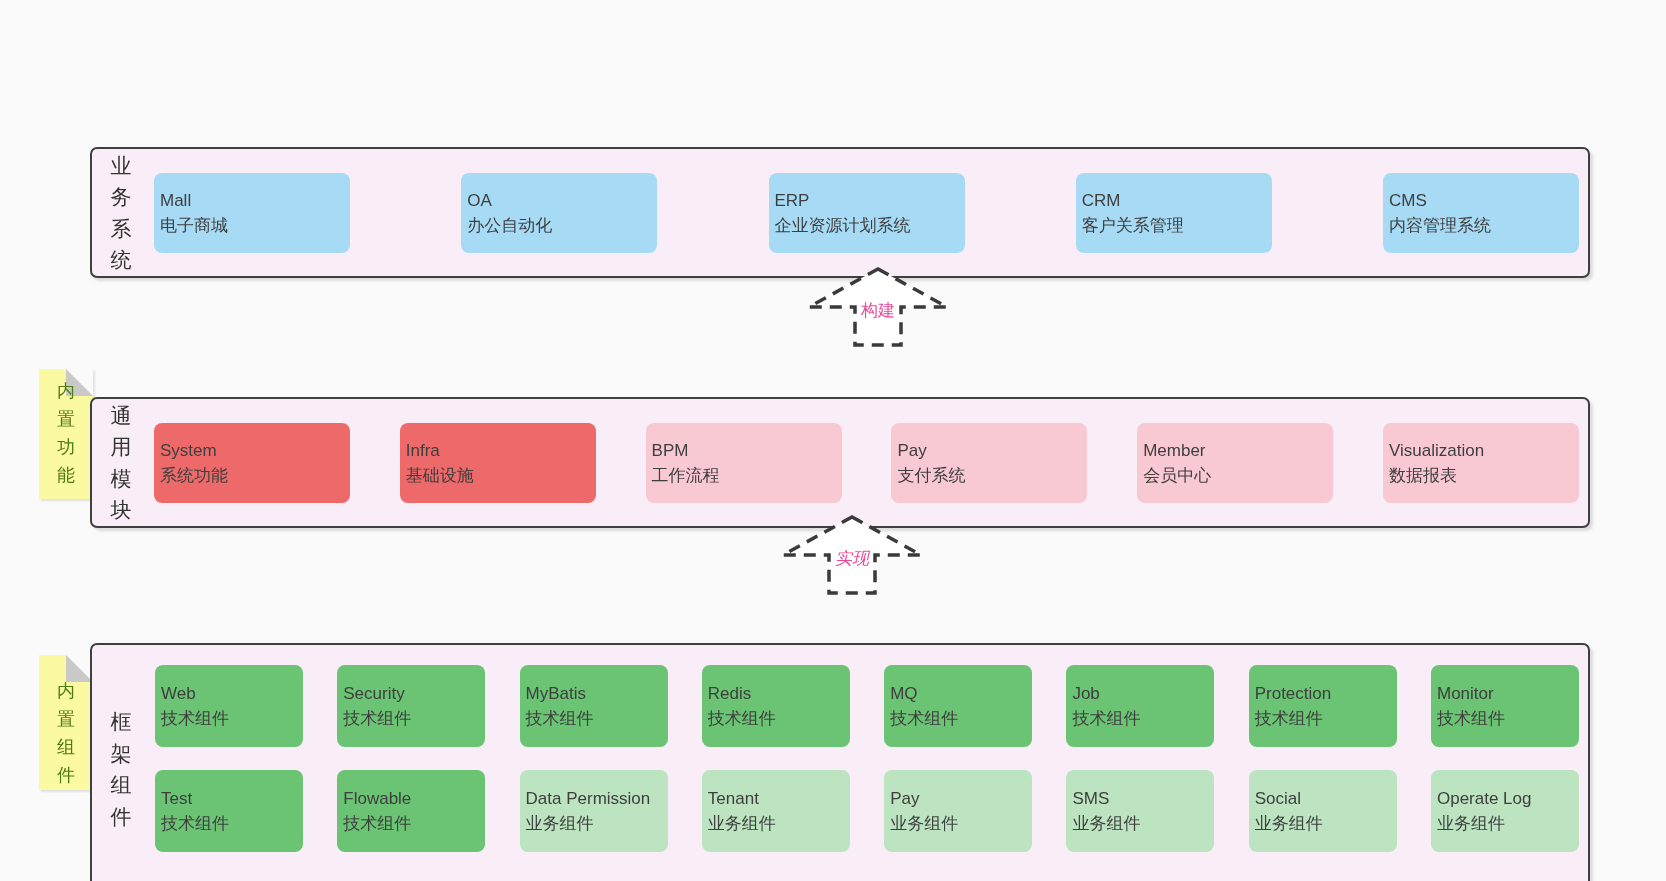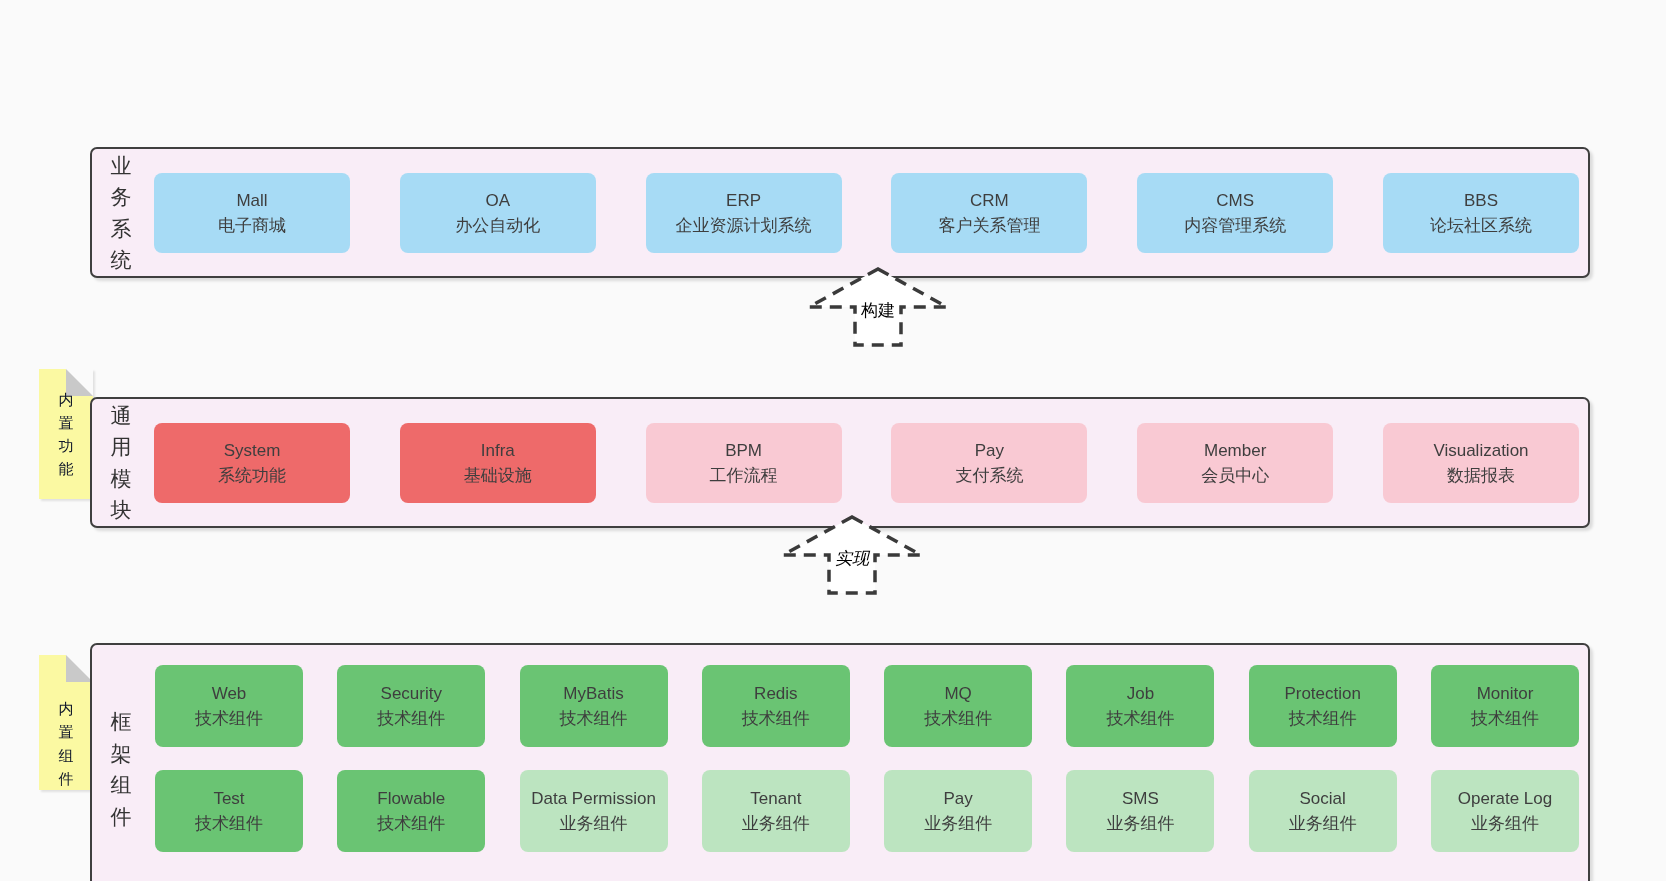--- a/index.html
+++ b/index.html
@@ -26,21 +26,21 @@
   }
 
   
   .row{position:absolute;display:flex;justify-content:space-between;}
   .row-lg{left:62px;right:9px;top:50%;transform:translateY(-50%);}
   #row-tech{left:63px;right:9px;top:20px;}
   #row-biz{left:63px;right:9px;top:125px;}
 
   .box{
     border-radius:8px;box-sizing:border-box;padding:2px 6px;
-    display:flex;flex-direction:column;align-items:center;justify-content:center;
+    display:flex;flex-direction:column;align-items:flex-start;justify-content:center;
     text-align:center;font-size:17px;line-height:25px;
   }
   .lg{width:196px;height:80px;}
   .sm{width:148px;height:82px;}
   .blue{background:#a7dbf5;}
   .red{background:#ee6a6a;}
   .pink{background:#f9c9d3;}
   .green{background:#6ac473;}
   .lightgreen{background:#bce4c0;}
 
@@ -50,32 +50,32 @@
     display:flex;align-items:center;justify-content:center;
     box-shadow:2px 2px 2px rgba(0,0,0,0.10);
   }
   #note-modules{top:369px;height:130px;}
   #note-components{top:655px;height:135px;align-items:flex-end;}
   .note-fold{
     position:absolute;top:0;right:0;width:0;height:0;
     border-top:27px solid #fafafa;border-left:27px solid #c9c9c9;
   }
   .note-text{
-    width:1.15em;font-size:15px;line-height:1.55;text-align:center;
-    word-break:break-all;color:#0f172a;position:relative;
+    width:1.15em;font-size:18px;line-height:1.55;text-align:center;
+    word-break:break-all;color:#4d7c0f;position:relative;
   }
 
   
   .arrow{position:absolute;width:144px;height:82px;}
   #arrow-build{left:806px;top:266px;}
   #arrow-implement{left:780px;top:514px;font-style:italic;}
   .arrow svg{display:block;}
   .arrow-label{
     position:absolute;left:50%;top:32px;transform:translateX(-50%);
-    background:#ffffff;padding:1px 3px;font-size:17px;color:#000000;
+    background:#ffffff;padding:1px 3px;font-size:17px;color:#ec4899;
     white-space:nowrap;
   }
 </style>
 </head>
 <body>
 
 <div class="panel" id="panel-business">
   <div class="panel-label">业务系统</div>
   <div class="row row-lg">
     <div class="box lg blue">
@@ -90,24 +90,20 @@
       <div>ERP</div>
       <div>企业资源计划系统</div>
     </div>
     <div class="box lg blue">
       <div>CRM</div>
       <div>客户关系管理</div>
     </div>
     <div class="box lg blue">
       <div>CMS</div>
       <div>内容管理系统</div>
-    </div>
-    <div class="box lg blue">
-      <div>BBS</div>
-      <div>论坛社区系统</div>
     </div>
   </div>
 </div>
 
 <div class="arrow" id="arrow-build">
   <svg width="144" height="82" viewBox="0 0 144 82">
     <polygon points="72,3 141,41 95,41 95,79 49,79 49,41 3,41" fill="#ffffff" stroke="#3a3a3a" stroke-width="3.5" stroke-dasharray="12 8"></polygon>
   </svg>
   <span class="arrow-label">构建</span>
 </div>

